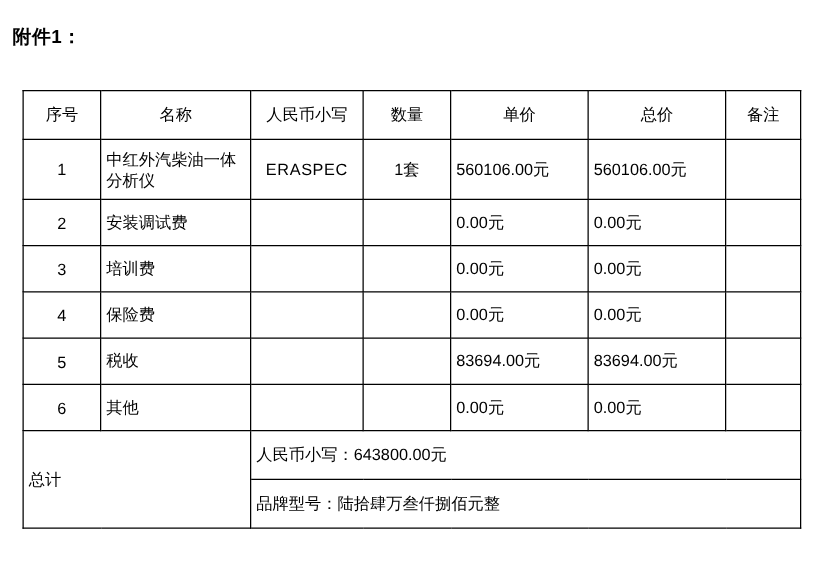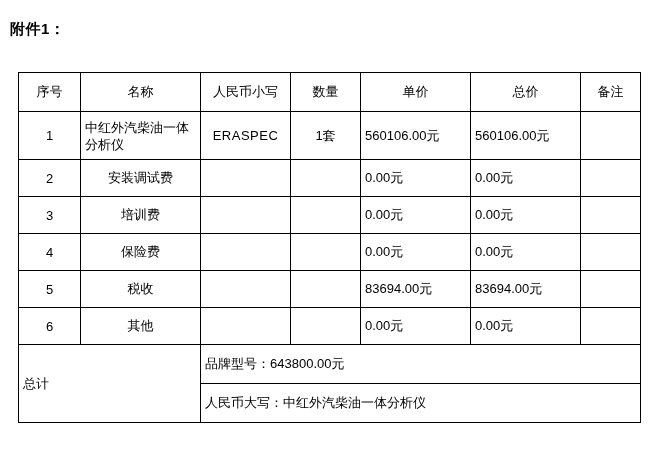--- a/index.html
+++ b/index.html
@@ -56,21 +56,21 @@
 
   thead td {
     height: 38px;
     text-align: center;
     font-size: 14px;
   }
   tbody td {
     height: 36px;
   }
   .c-center { text-align: center; }
-  .c-left   { text-align: center; padding-left: 8px; }
+  .c-left   { text-align: left; padding-left: 8px; }
   .c-right  { text-align: left; padding-right: 6px; }
   .row-tall { height: 48px; }
   .name-cell {
     line-height: 17px;
     text-align: left;
     padding-left: 8px;
     margin-left: 36px;
   }
   .model-cell {
     text-align: center;
@@ -167,22 +167,22 @@
           <td class="c-center">6</td>
           <td class="c-left">其他</td>
           <td class="model-cell"></td>
           <td class="c-center"></td>
           <td class="c-right">0.00元</td>
           <td class="c-right">0.00元</td>
           <td class="c-center"></td>
         </tr>
         <tr>
           <td class="summary-label" colspan="2" rowspan="2">总计</td>
-          <td class="summary-value" colspan="5">品牌型号：643800.00元</td>
+          <td class="summary-value" colspan="5">人民币小写：643800.00元</td>
         </tr>
         <tr>
-          <td class="summary-value" colspan="5">人民币大写：中红外汽柴油一体分析仪</td>
+          <td class="summary-value" colspan="5">品牌型号：陆拾肆万叁仟捌佰元整</td>
         </tr>
       </tbody>
     </table>
   </div>
 
 </div>
 
 </body></html>

